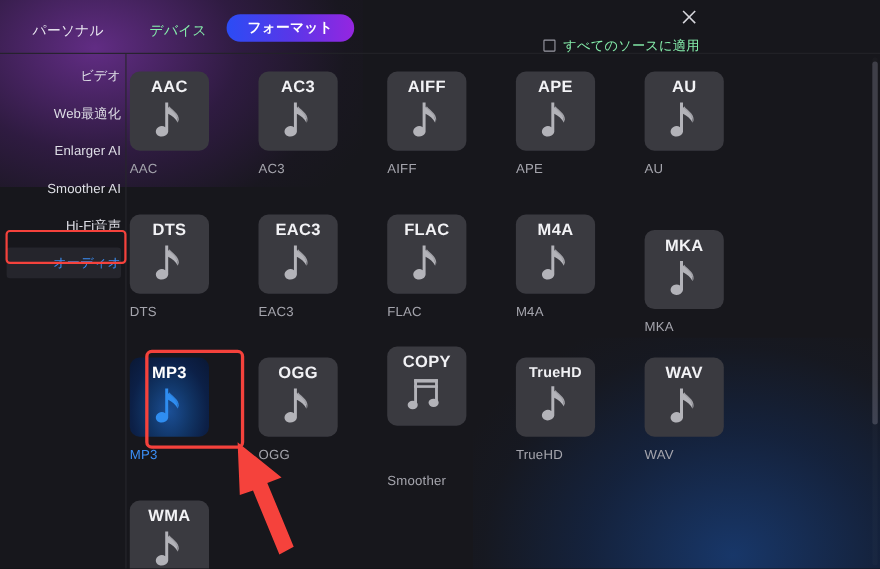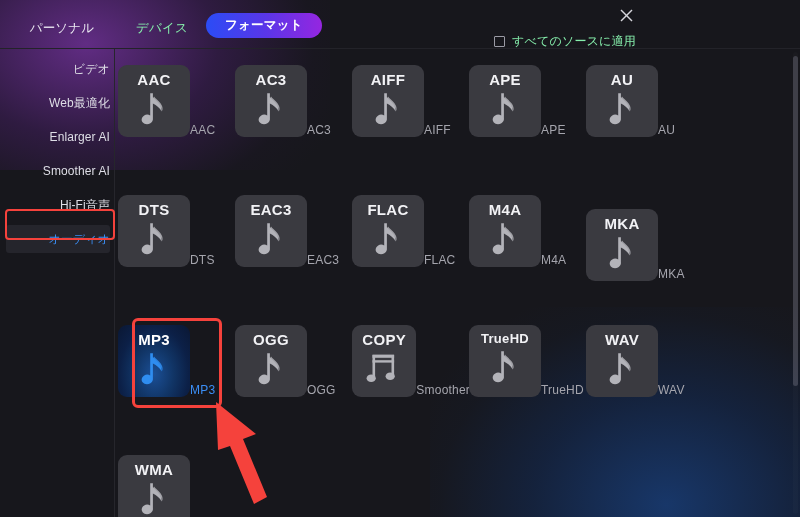--- a/index.html
+++ b/index.html
@@ -105,21 +105,21 @@
 
   
   .grid-area {
     position: absolute; left: 116px; top: 49px;
     width: 684px; height: 468px;
     z-index: 2; overflow: hidden;
   }
   .tile-wrap {
     position: absolute;
     width: 118px;
-    display: flex; flex-direction: row; align-items: flex-end;
+    display: flex; flex-direction: column; align-items: flex-start;
     cursor: pointer;
   }
   .tile {
     width: 72px; height: 72px;
     border-radius: 9px;
     background: #3a3a40;
     display: flex; flex-direction: column; align-items: center;
     position: relative;
   }
   .tile .code {
@@ -324,21 +324,21 @@
       <div class="tile-wrap" style="left: 119px; top: 276px;">
         <div class="tile">
           <div class="code">OGG</div>
           <div class="note"><svg width="34" height="38" viewBox="0 0 34 38">
               <path d="M13.2 3.2 C13.2 3.2 13.2 22 13.2 25.6 C11.6 24.3 9.1 24.2 7.2 25.4 C4.6 27.0 3.9 30.0 5.6 32.2 C7.3 34.4 10.8 34.8 13.4 33.2 C15.3 32.0 16.2 30.1 15.9 28.3 L15.9 13.5 C19.6 15.4 23.0 18.0 24.6 21.6 C25.0 19.0 24.2 16.3 22.4 14.0 C20.2 11.1 17.2 9.2 15.9 7.2 C15.9 7.2 15.9 3.2 15.9 3.2 Z" fill="#b3b3b9"></path>
               <path d="M15.9 8.8 C17.5 11.0 21.0 12.9 23.2 15.9 C24.4 17.5 25.1 19.2 25.2 20.9 C26.1 18.4 25.4 15.7 23.5 13.2 C21.3 10.4 18.3 8.6 17.0 6.6 Z" fill="#b3b3b9" opacity="0.85"></path>
             </svg></div>
         </div>
         <div class="tile-label">OGG</div>
       </div>
-      <div class="tile-wrap" style="left: 236px; top: 276px;">
+      <div class="tile-wrap" style="left: 236px; top: 266px; gap: 34px;">
         <div class="tile">
           <div class="code">COPY</div>
           <div class="note"><svg width="36" height="38" viewBox="0 0 36 38">
               <rect x="6.5" y="5" width="2.6" height="22" fill="#b3b3b9"></rect>
               <rect x="25.5" y="5" width="2.6" height="20" fill="#b3b3b9"></rect>
               <rect x="6.5" y="4.6" width="21.6" height="3.2" fill="#b3b3b9"></rect>
               <rect x="6.5" y="10.2" width="21.6" height="2.4" fill="#b3b3b9"></rect>
               <ellipse cx="5.2" cy="28.2" rx="4.6" ry="3.8" fill="#b3b3b9"></ellipse>
               <ellipse cx="24.2" cy="26.2" rx="4.6" ry="3.8" fill="#b3b3b9"></ellipse>
             </svg></div>

